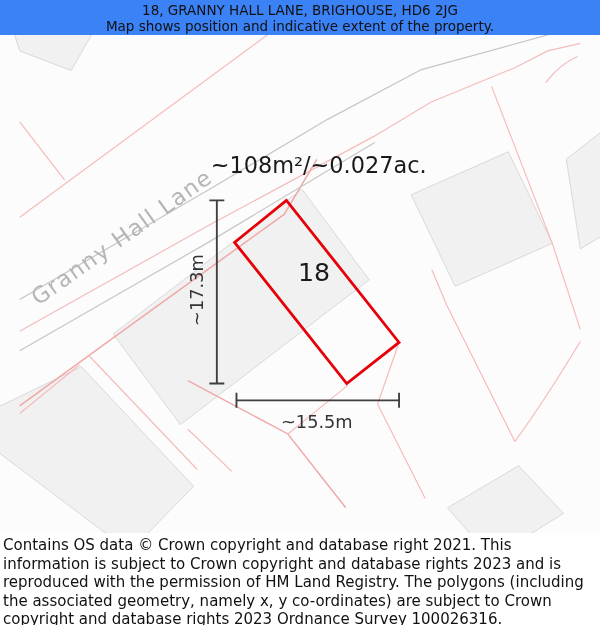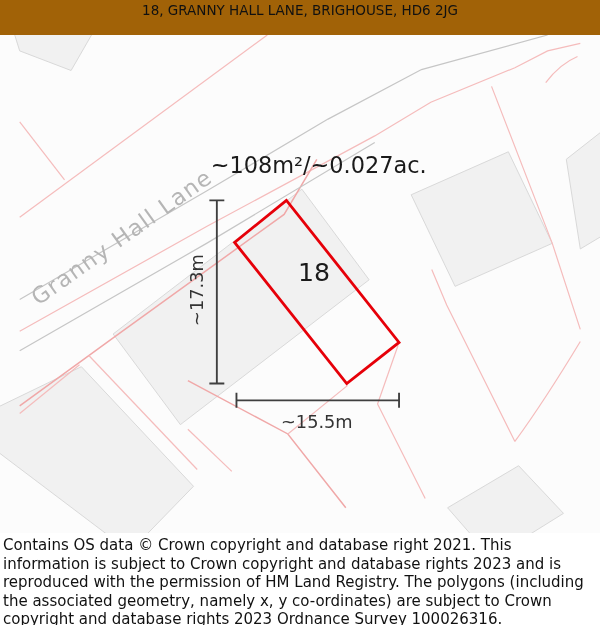--- a/index.html
+++ b/index.html
@@ -3,21 +3,21 @@
 <meta charset="utf-8">
 <style>
   html,body{margin:0;padding:0;}
   body{
     width:600px;height:625px;position:relative;background:#ffffff;
     font-family:"DejaVu Sans","Liberation Sans",sans-serif;
     -webkit-font-smoothing:antialiased;
   }
   .header{
     position:absolute;top:0;left:0;width:600px;height:35px;
-    text-align:center;background:#a16207;z-index:3;
+    text-align:center;background:#3b82f6;z-index:3;
   }
   .header .title{
     font-size:13.5px;color:#111;line-height:16px;padding-top:2px;white-space:nowrap;
   }
   .header .subtitle{
     font-size:13.5px;color:#111;line-height:16px;white-space:nowrap;
   }
   .map-wrap{
     position:absolute;top:35px;left:0;width:600px;height:498px;overflow:hidden;
     background:#fcfcfc;
@@ -36,20 +36,21 @@
   .footer{
     position:absolute;top:536px;left:3px;width:594px;z-index:3;
     font-size:15px;line-height:18.6px;color:#111;text-align:left;
   }
 </style>
 </head>
 <body>
 
 <div class="header">
   <div class="title">18, GRANNY HALL LANE, BRIGHOUSE, HD6 2JG</div>
+  <div class="subtitle">Map shows position and indicative extent of the property.</div>
 </div>
 
 <div class="map-wrap">
   <svg width="600" height="498" viewBox="0 35 600 533">
 
     <g>
       <polygon class="building" points="-10,20 0,52 55,73 78,33 30,8"></polygon>
       <polygon class="building" points="302,200 100,355 172,452 374,297"></polygon>
       <polygon class="building" points="66,390 186,518 118,588 -62,452"></polygon>
       <polygon class="building" points="523,160 570,258 466,304 419,206"></polygon>

